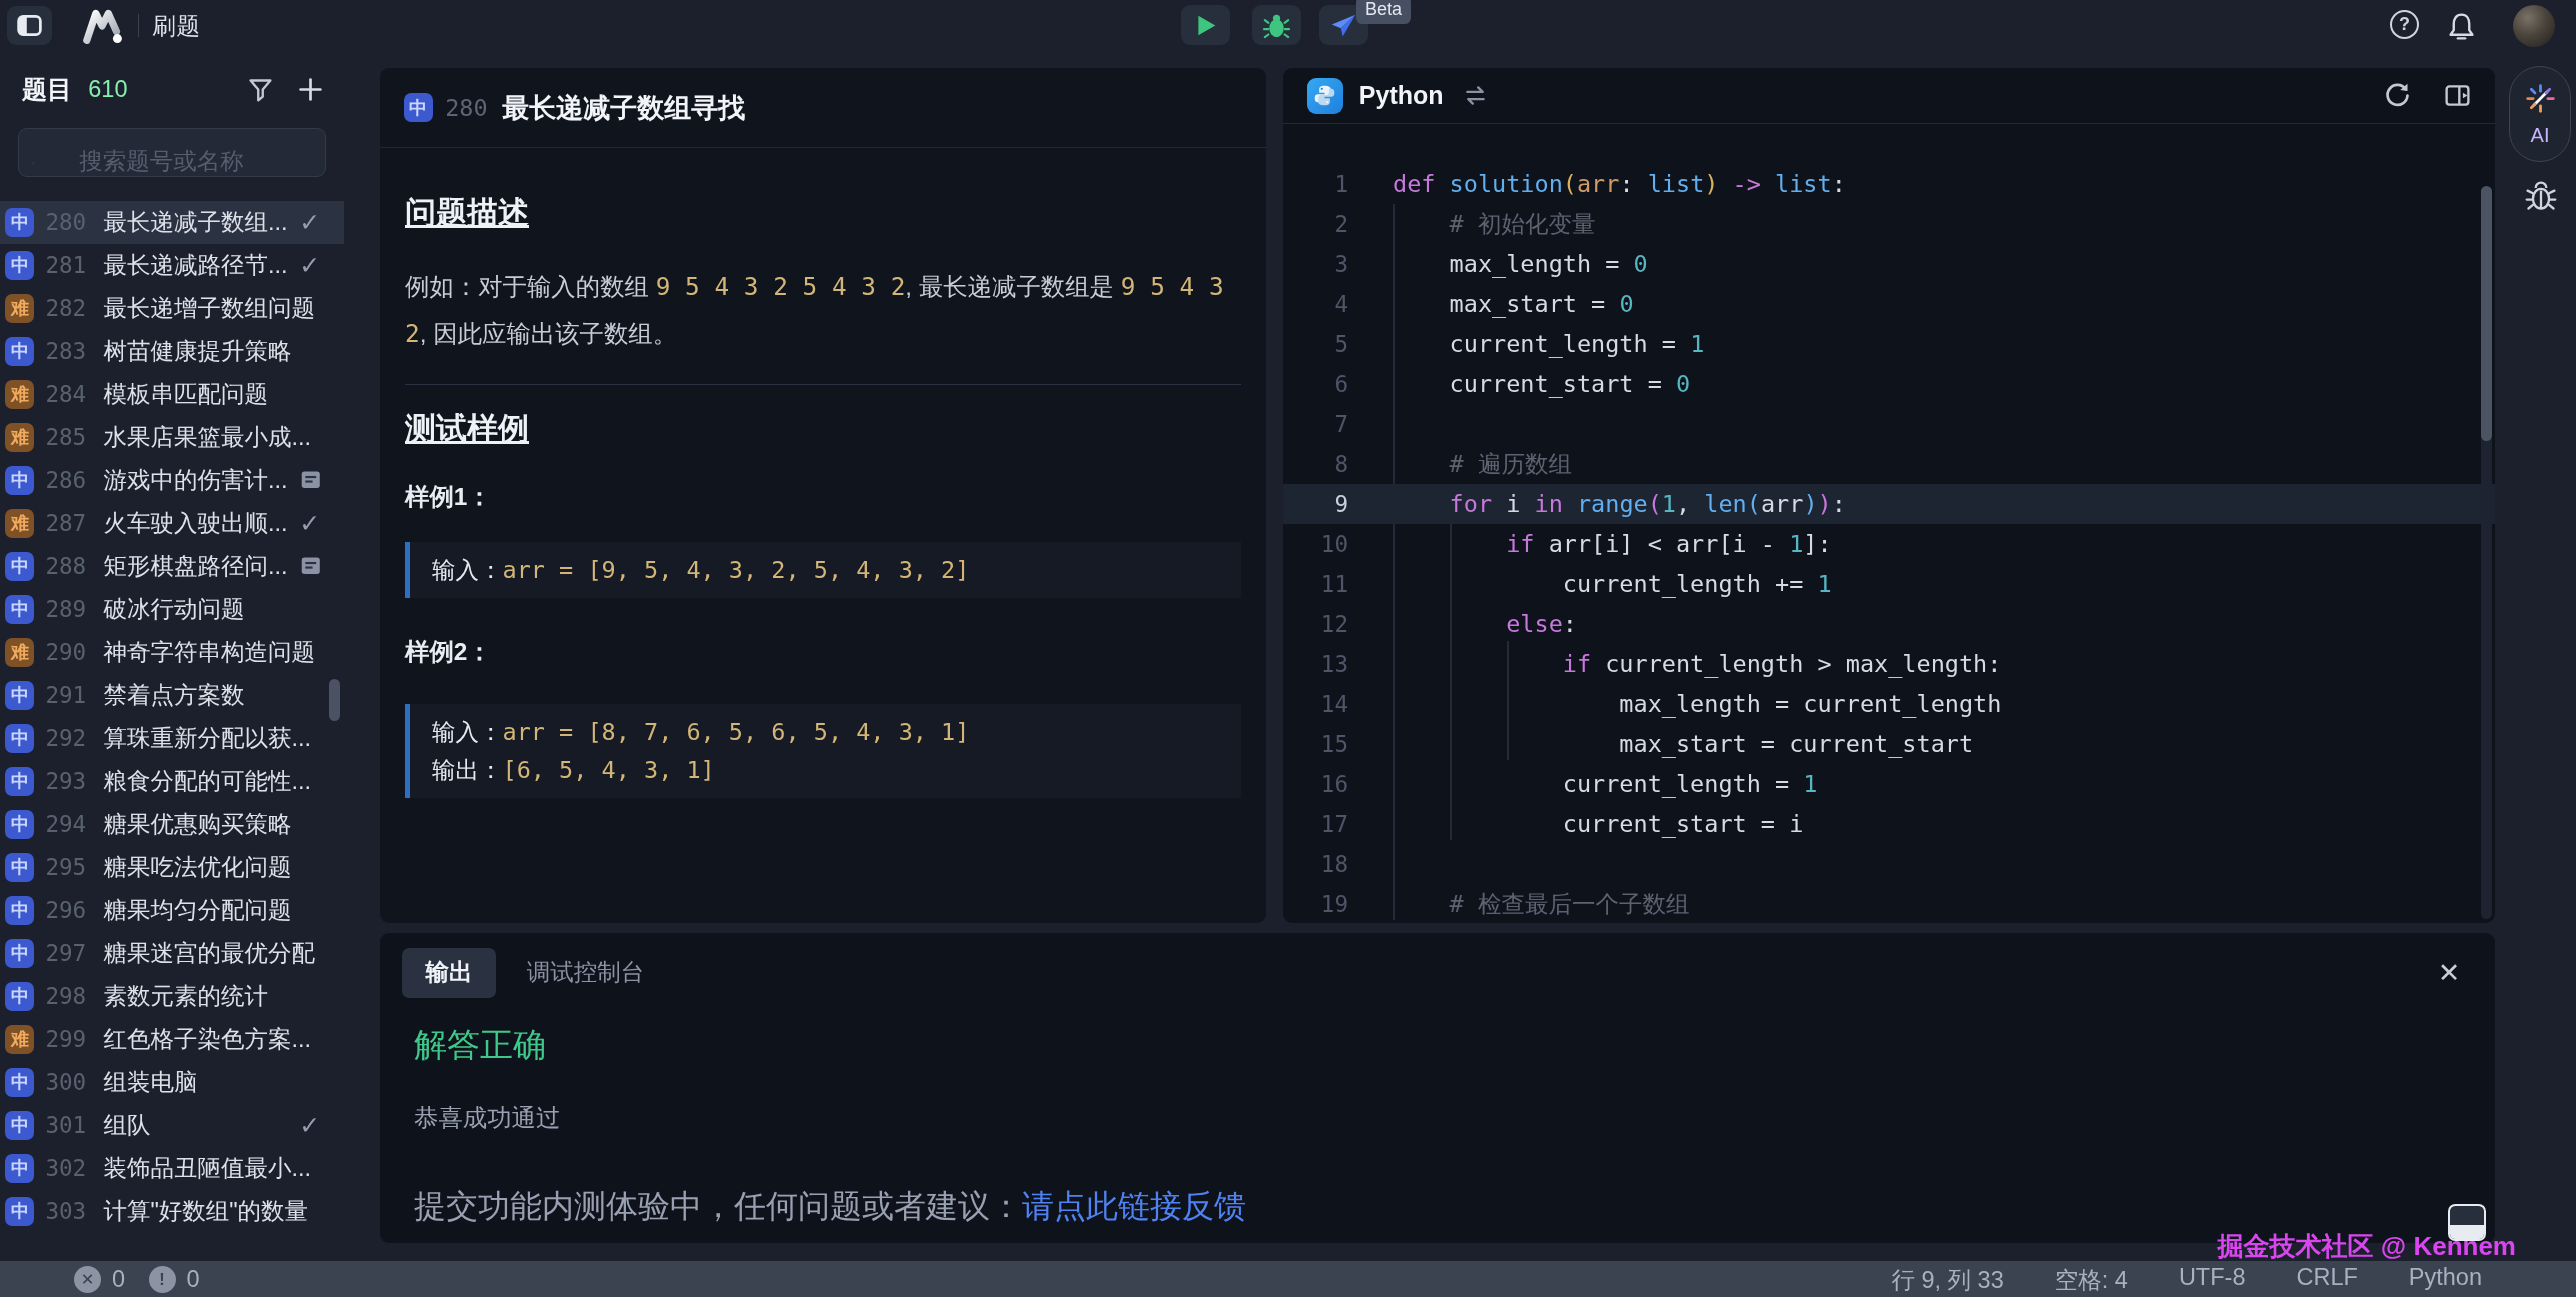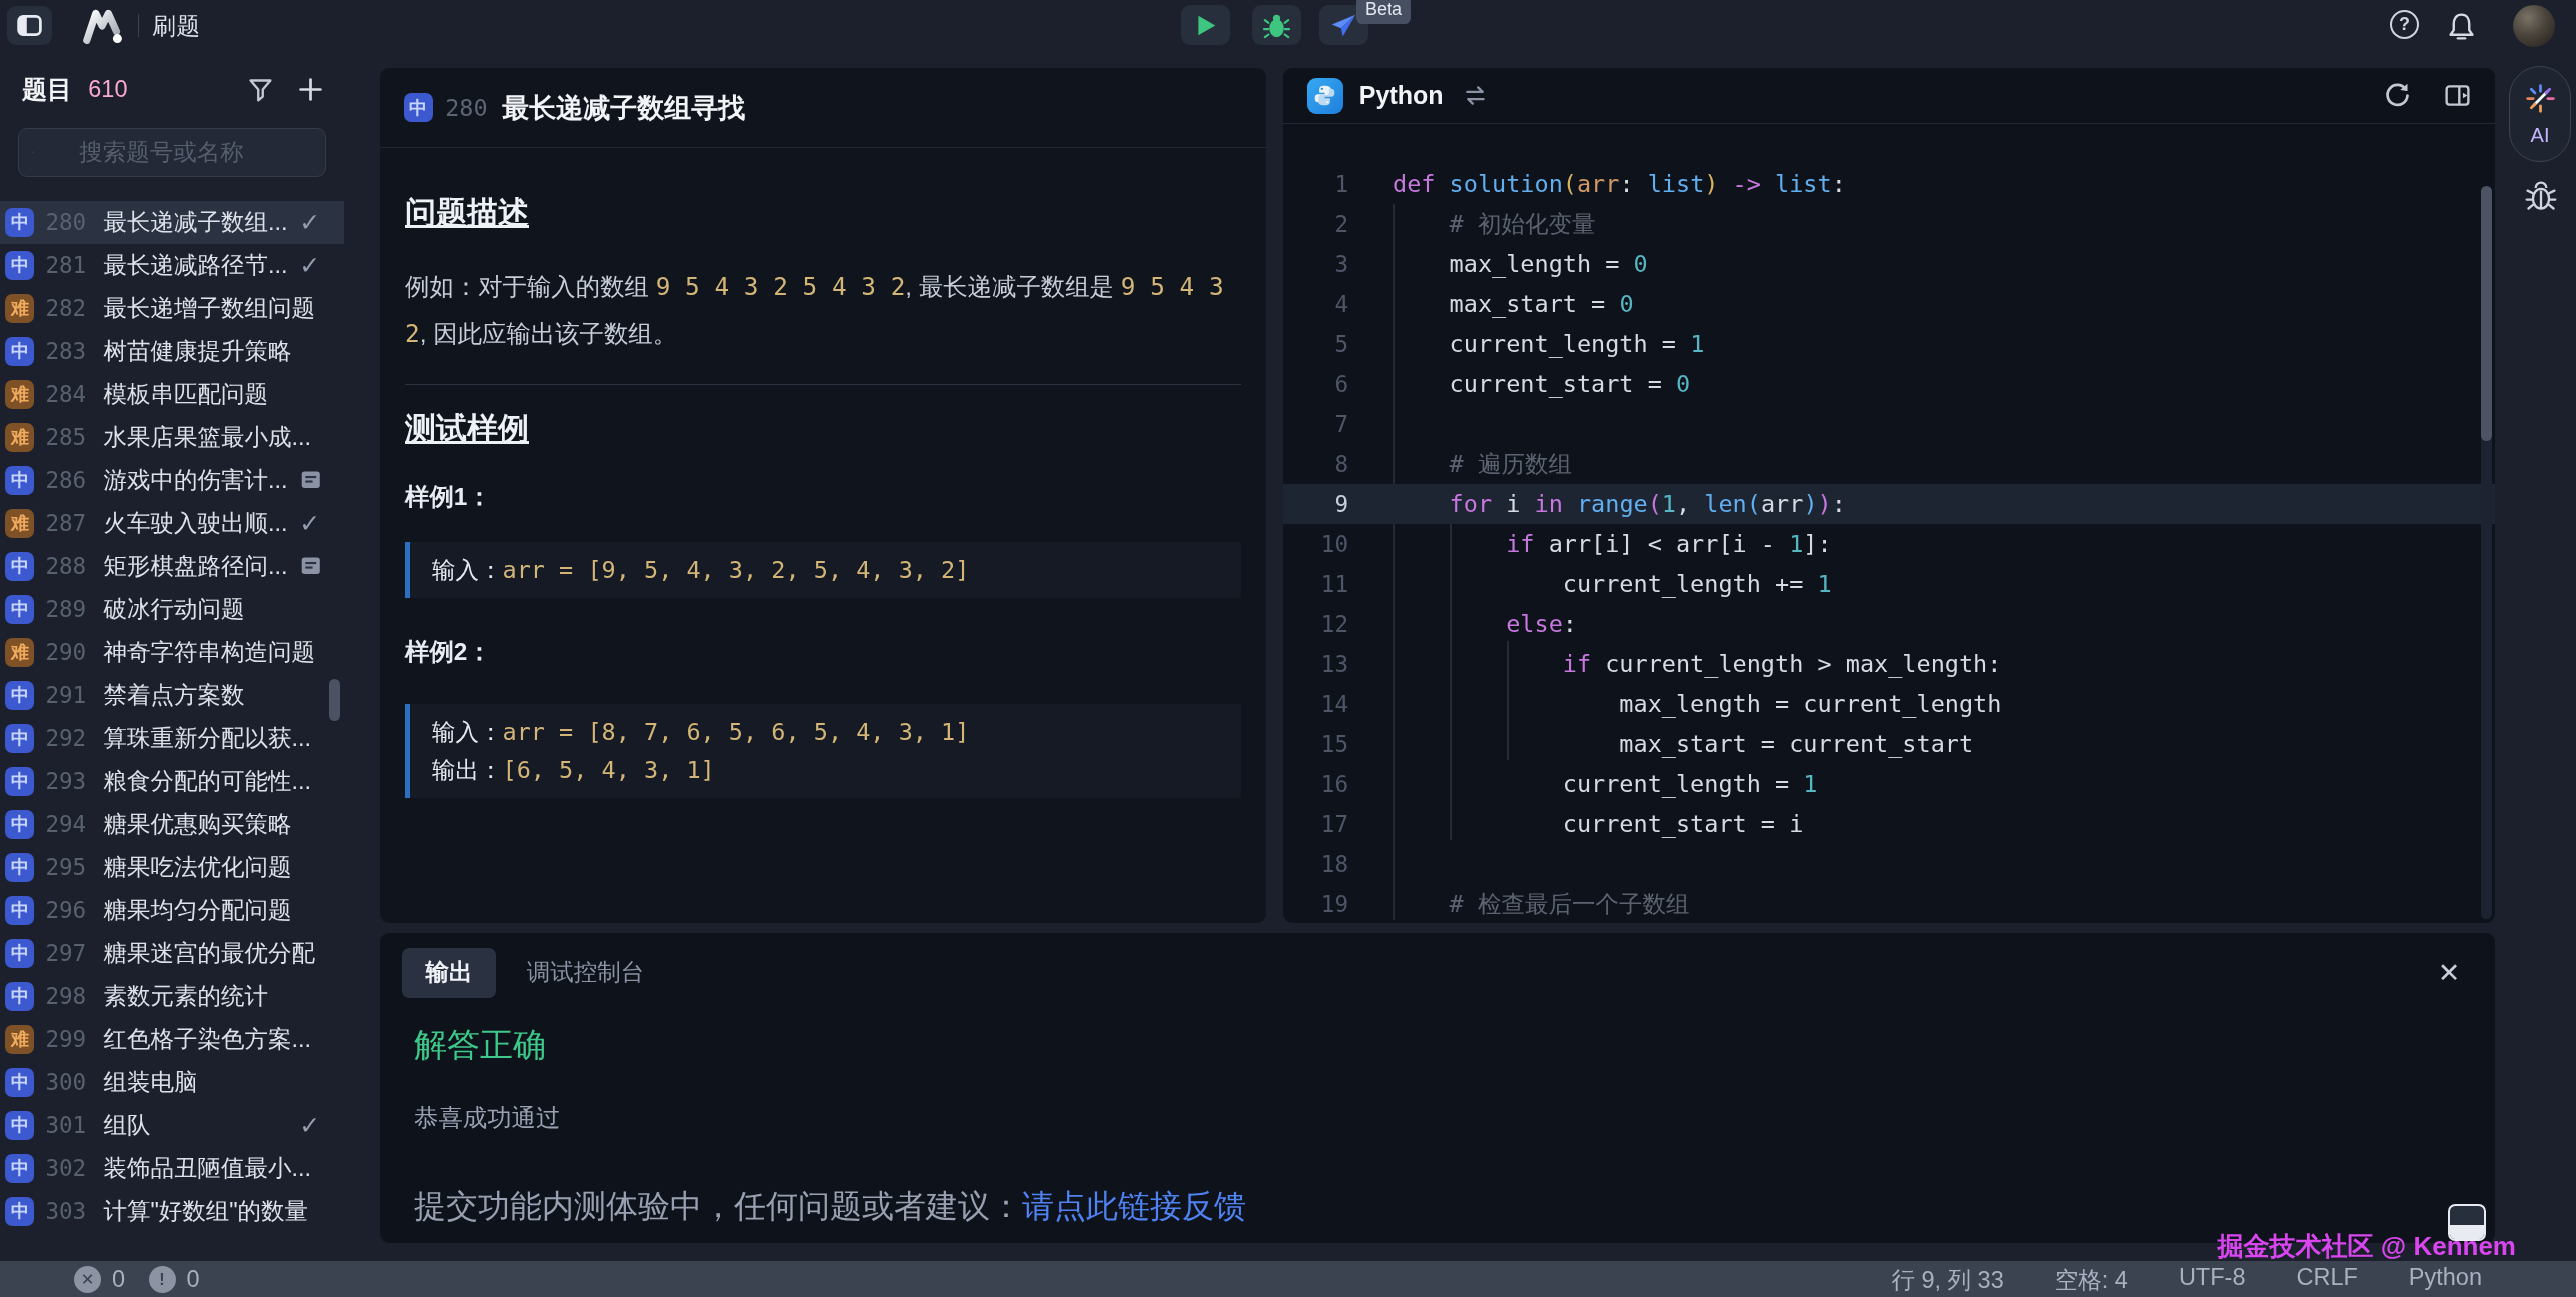--- a/index.html
+++ b/index.html
@@ -24,23 +24,23 @@
   .beta-badge { position:absolute; left:1356px; top:-3.6px; background:#465062; color:#e3e7ef; font-size:18px; padding:2.7px 9px 3.6px; border-radius:6.3px; }
   .help-btn { position:absolute; left:2390px; top:10px; width:29px; height:29px; border:2.7px solid #ced4df; border-radius:50%; color:#ced4df; font-size:18px; font-weight:bold; display:flex; align-items:center; justify-content:center; }
   .bell-btn { position:absolute; left:2446px; top:11px; }
   .avatar { position:absolute; left:2513px; top:4.5px; width:42px; height:42px; border-radius:50%;
     background:radial-gradient(circle at 35% 30%, #7a7266 0%, #4a443c 45%, #201d19 100%); }
 
   
   .sidebar { position:absolute; left:0; top:51px; width:344px; bottom:37px; background:#1b202c; overflow:hidden; }
   .sb-head { display:flex; align-items:center; padding:22px 20px 0 22px; }
   .sb-title { font-size:25px; font-weight:bold; color:#f2f4f8; }
-  .sb-count { font-size:23.5px; color:#f9a8d4; margin-left:16.3px; flex:1; }
+  .sb-count { font-size:23.5px; color:#86efac; margin-left:16.3px; flex:1; }
   .sb-head .hicon { margin-left:23.5px; }
-  .sb-search { margin:22px 18px 0; height:49px; background:#232937; border:1.8px solid #333b4a; border-radius:9px; display:flex; align-items:center; padding:0 12.7px;gap:32px; }
+  .sb-search { margin:22px 18px 0; height:49px; background:#232937; border:1.8px solid #333b4a; border-radius:9px; display:flex; align-items:flex-end; padding:0 12.7px;gap:32px; }
   .sb-search input { background:transparent; border:none; outline:none; font-size:23.5px; color:#c7cdd8; margin-left:11px; width:235px; font-family:inherit; }
   .sb-search input::placeholder { color:#565e6d; }
   .sb-list { margin-top:23.5px; }
   .row { height:43px; display:flex; align-items:center; padding:0 11px 0 5.4px; cursor:pointer; }
   .row.selected { background:#2b3242; }
   .badge { width:29px; height:29px; border-radius:7.2px; font-size:18px; font-weight:600; display:flex; align-items:center; justify-content:center; flex:none; }
   .badge.medium { background:#3c59cf; color:#c9d6ff; }
   .badge.hard   { background:#7e5126; color:#f0ab5e; }
   .row .num { font-family:"DejaVu Sans Mono","Liberation Mono",monospace; font-size:22.6px; color:#59616f; margin:0 11px 0 11px; width:47px; flex:none; }
   .row .title { font-size:23.5px; color:#dde1e9; flex:1; white-space:nowrap; overflow:hidden; }

